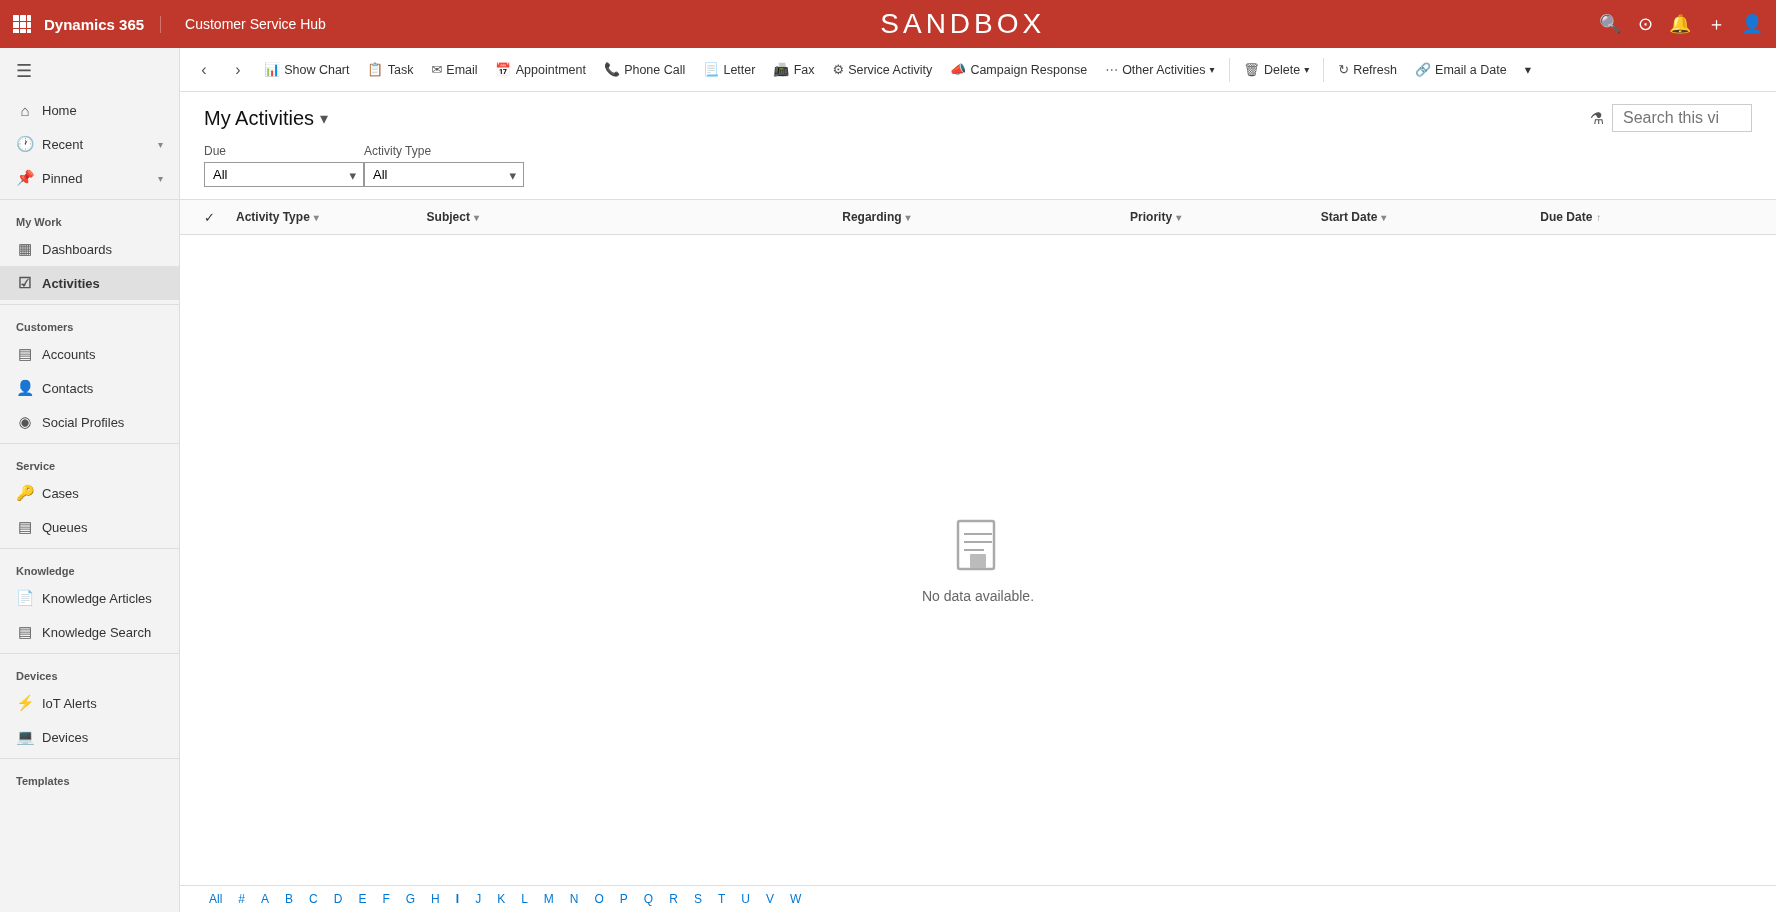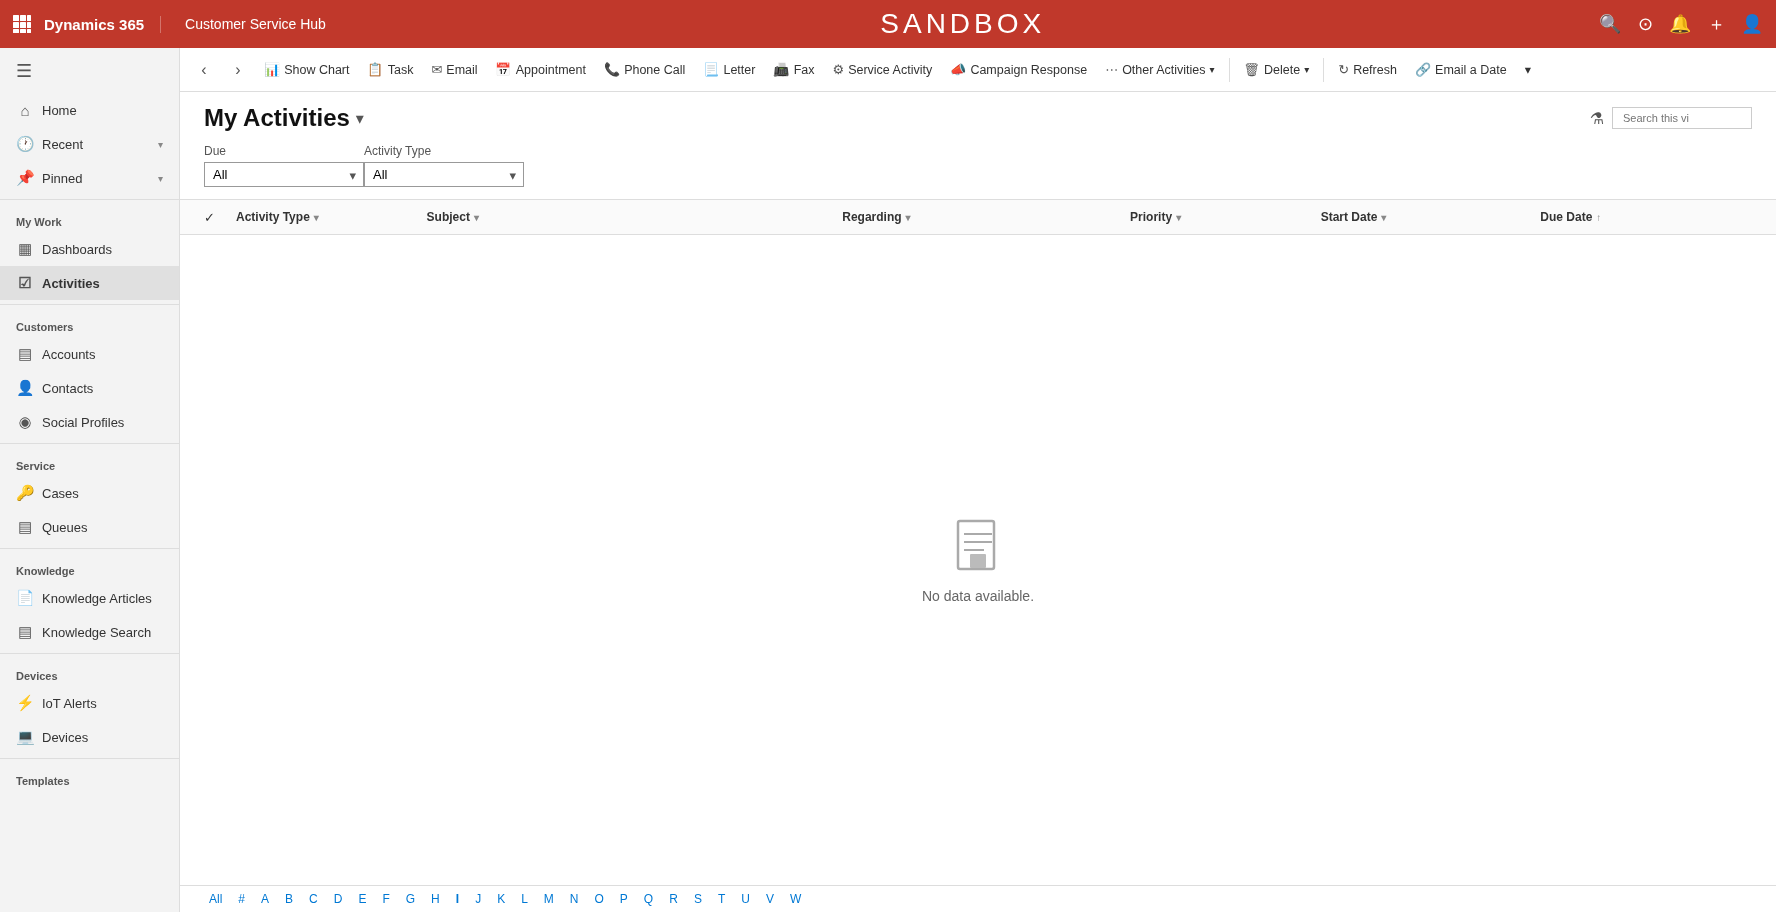--- a/index.html
+++ b/index.html
@@ -101,27 +101,27 @@
 
     
     .page-header {
       display: flex;
       align-items: center;
       justify-content: space-between;
       padding: 12px 24px 8px 24px;
       flex-shrink: 0;
     }
     .page-title-row { display: flex; align-items: center; gap: 6px; }
-    .page-title { font-size: 24px; font-weight: 700; color: #111; }
+    .page-title { font-size: 20px; font-weight: 400; color: #111; }
     .page-title-chevron { font-size: 16px; color: #555; cursor: pointer; }
     .page-header-right { display: flex; align-items: center; gap: 8px; }
     .search-box {
       border: 1px solid #ccc;
       padding: 4px 10px;
-      font-size: 11px;
+      font-size: 16px;
       width: 140px;
       color: #ef4444;
     }
     .filter-icon { font-size: 16px; color: #555; cursor: pointer; }
 
     
     .filters-row {
       display: flex;
       gap: 0;
       padding: 4px 24px 12px 24px;

